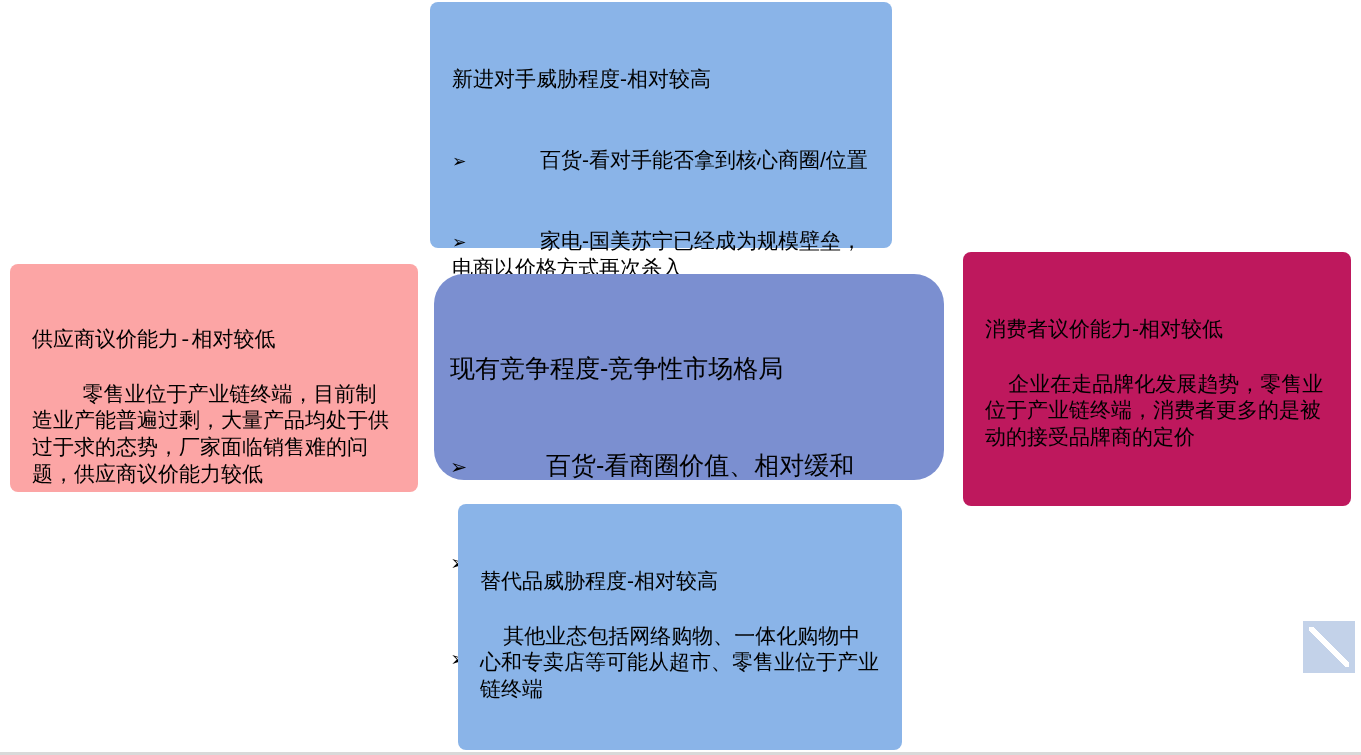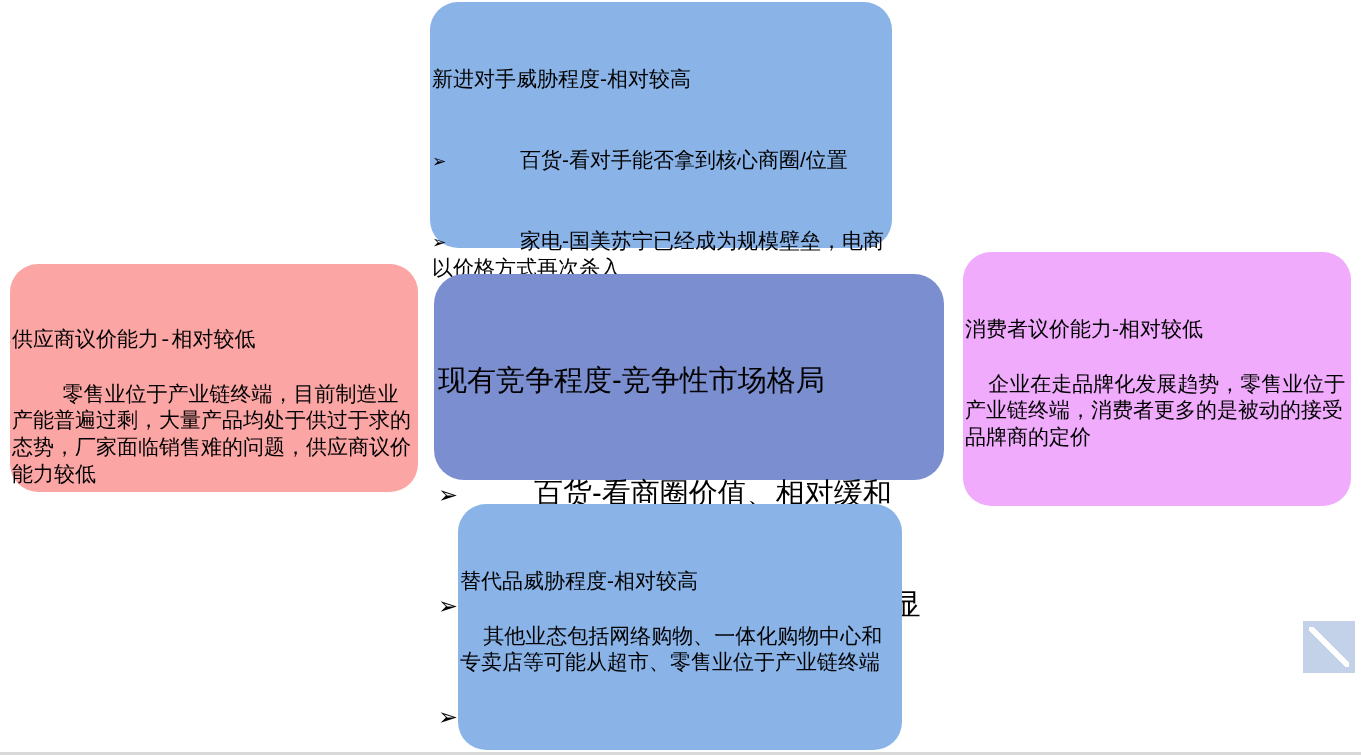--- a/index.html
+++ b/index.html
@@ -20,37 +20,37 @@
     position: absolute;
     left: 0;
     top: 0;
     width: 1361px;
     height: 755px;
   }
 
   .box {
     position: absolute;
     box-sizing: border-box;
-    border-radius: 28px;
-    padding: 10px 2px;
+    border-radius: 8px;
+    padding: 10px 22px;
     line-height: 1.28;
     white-space: pre-wrap;
     word-break: break-all;
   }
 
   .box-outer {
     background: #8ab4e8;
     font-size: 21px;
   }
 
   .box-center {
     background: #7b8fd0;
-    font-size: 29px;
+    font-size: 25px;
     border-radius: 30px;
-    padding: 14px 4px;
+    padding: 14px 16px;
   }
 
   .box-title {
     display: block;
     margin-bottom: 1px;
   }
 
   .bullet-line {
     display: block;
     padding-left: 0;
@@ -117,21 +117,21 @@
     <span>零售业位于产业链终端，目前制造业产能普遍过剩，大量产品均处于供过于求的态势，厂家面临销售难的问题，供应商议价能力较低</span>
   </div>
 
   <div class="box box-center" id="box-center" style="background: rgb(123, 143, 208);">
     <span class="box-title">现有竞争程度-竞争性市场格局</span>
     <span class="bullet-line center-bullet"><span class="arrow">➢</span><span>百货-看商圈价值、相对缓和</span></span>
     <span class="bullet-line center-bullet"><span class="arrow">➢</span><span>超市-竞争激烈，外资优势明显</span></span>
     <span class="bullet-line center-bullet"><span class="arrow">➢</span><span>家电连锁-受电商冲击</span></span>
   </div>
 
-  <div class="box box-outer" id="box-right" style="background: #f0abfc;">
+  <div class="box box-outer" id="box-right" style="background: #be185d;">
     <span class="box-title">消费者议价能力-相对较低</span>
     <span>企业在走品牌化发展趋势，零售业位于产业链终端，消费者更多的是被动的接受品牌商的定价</span>
   </div>
 
   <div class="box box-outer" id="box-bottom" style="background: rgb(138, 180, 232);">
     <span class="box-title">替代品威胁程度-相对较高</span>
     <span>其他业态包括网络购物、一体化购物中心和专卖店等可能从超市、零售业位于产业链终端</span>
   </div>
 
   <div class="corner-mark">

